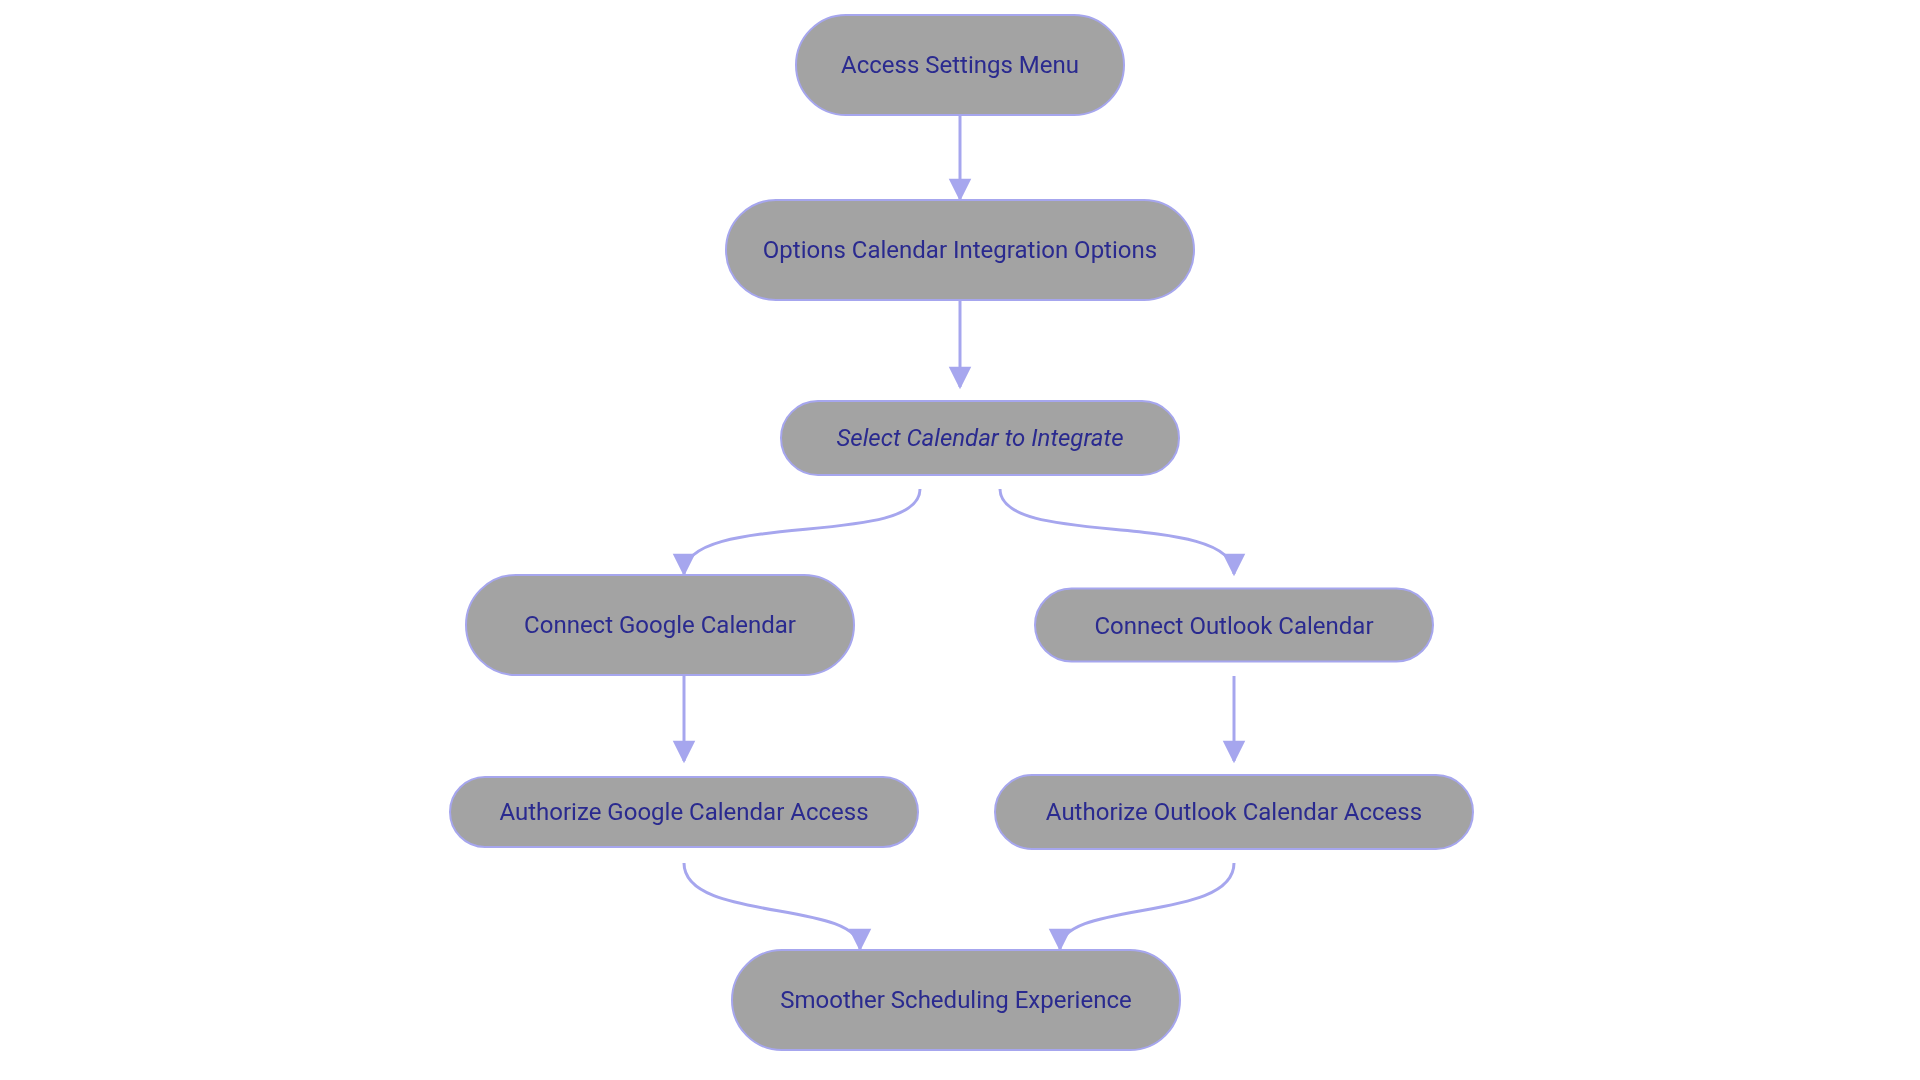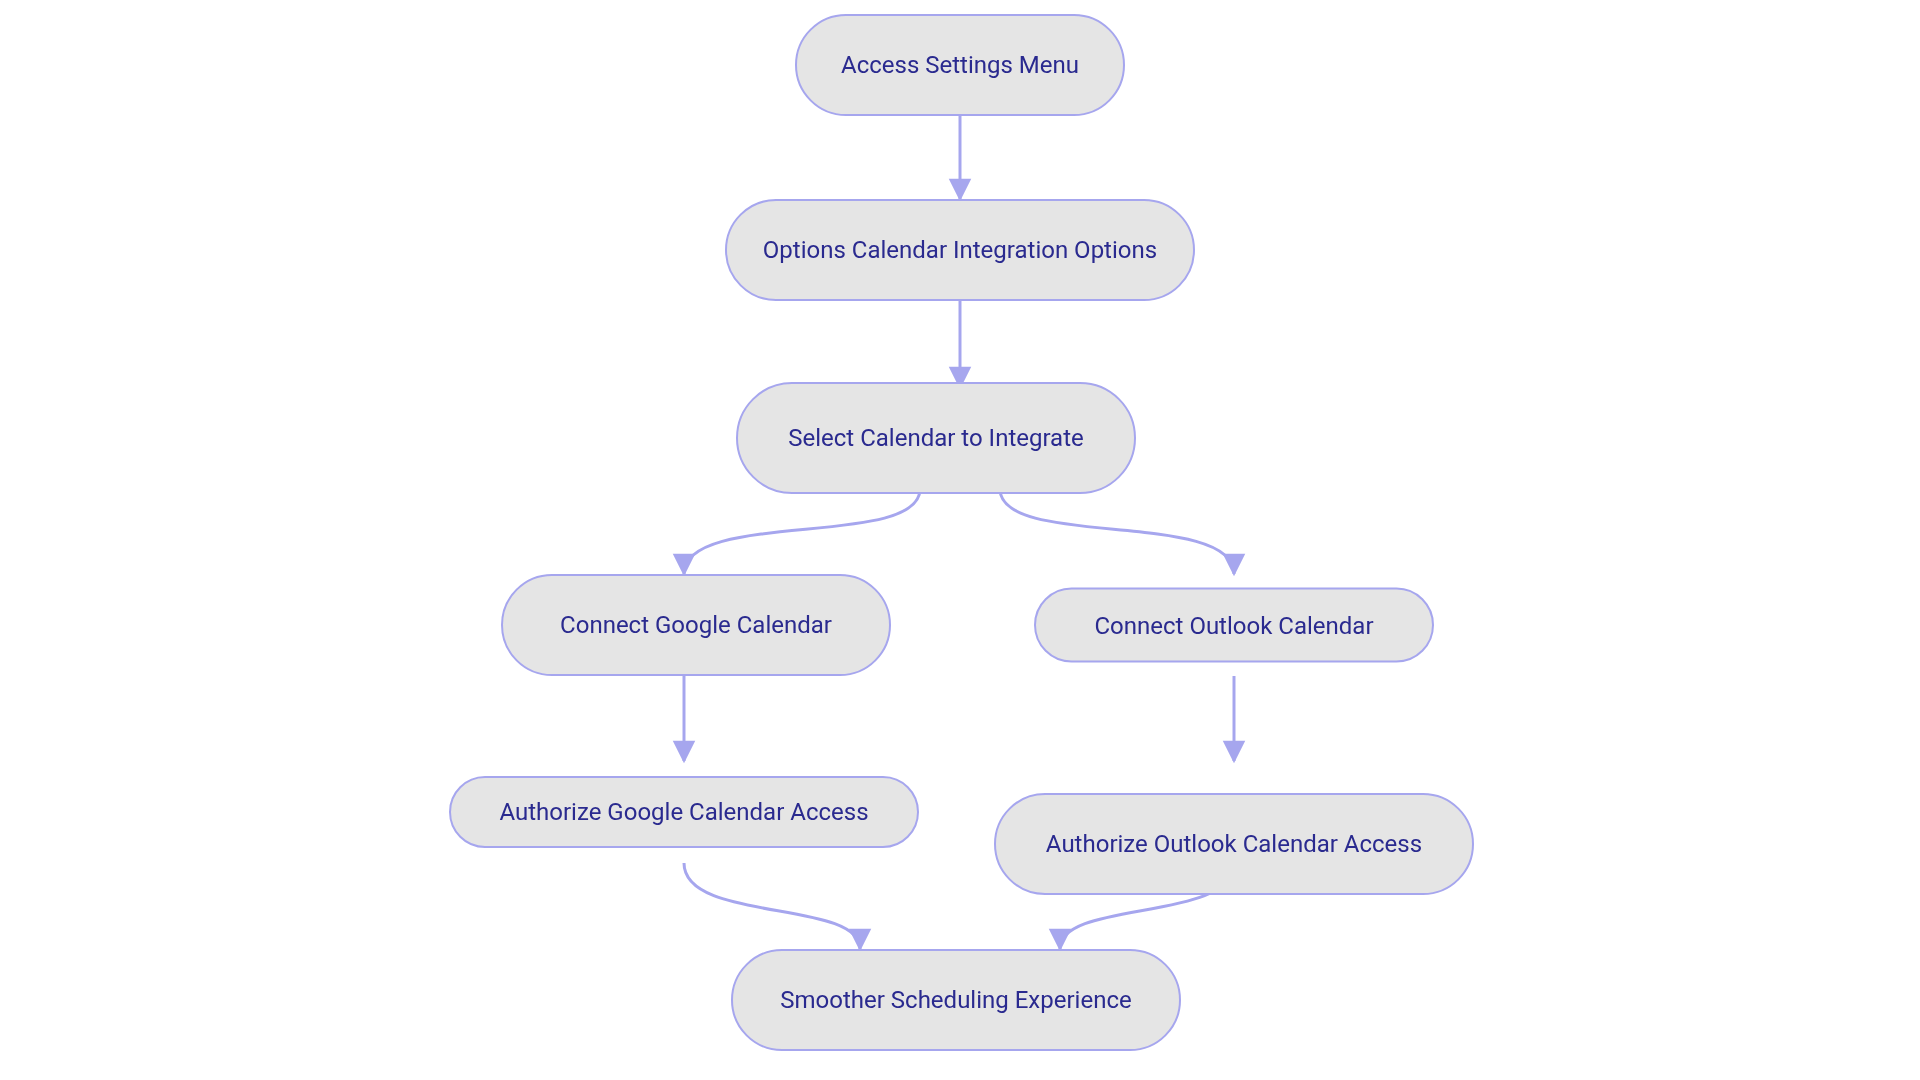--- a/index.html
+++ b/index.html
@@ -19,21 +19,21 @@
   svg.edges {
     position: absolute;
     left: 0;
     top: 0;
     width: 1920px;
     height: 1080px;
     pointer-events: none;
   }
   .node {
     position: absolute;
-    background: #e5e5e5;
+    background: #a3a3a3;
     border: 2px solid #a6a6ee;
     color: #2a2a8f;
     display: flex;
     align-items: center;
     justify-content: center;
     font-size: 24px;
     font-weight: 400;
     border-radius: 9999px;
     box-sizing: border-box;
     white-space: nowrap;
@@ -61,32 +61,32 @@
         <path d="M 1234 863 C 1234 923, 1060 899, 1060 949" fill="none" stroke="#a6a6ee" stroke-width="3" marker-end="url(#arrow)"></path>
       </g>
   </svg>
   <div id="node-layer">
       <div class="node" style="left: 960px; top: 65px; width: 330px; height: 102px;">
         <span>Access Settings Menu</span>
       </div>
       <div class="node" style="left: 960px; top: 250px; width: 470px; height: 102px;">
         <span>Options Calendar Integration Options</span>
       </div>
-      <div class="node" style="left: 936px; top: 438px; width: 400px; height: 112px;">
+      <div class="node" style="left: 980px; top: 438px; width: 400px; height: 76px; font-style: italic;">
         <span>Select Calendar to Integrate</span>
       </div>
-      <div class="node" style="left: 696px; top: 625px; width: 390px; height: 102px; align-items: center;">
+      <div class="node" style="left: 660px; top: 625px; width: 390px; height: 102px; align-items: center;">
         <span>Connect Google Calendar</span>
       </div>
       <div class="node" style="left: 1234px; top: 625px; width: 400px; height: 75px;">
         <span>Connect Outlook Calendar</span>
       </div>
       <div class="node" style="left: 684px; top: 812px; width: 470px; height: 72px;">
         <span>Authorize Google Calendar Access</span>
       </div>
-      <div class="node" style="left: 1234px; top: 812px; width: 480px; height: 102px; margin-top: 32px;">
+      <div class="node" style="left: 1234px; top: 812px; width: 480px; height: 76px;">
         <span>Authorize Outlook Calendar Access</span>
       </div>
       <div class="node" style="left: 956px; top: 1000px; width: 450px; height: 102px;">
         <span>Smoother Scheduling Experience</span>
       </div>
     </div>
 </div>
 
 </body></html>

